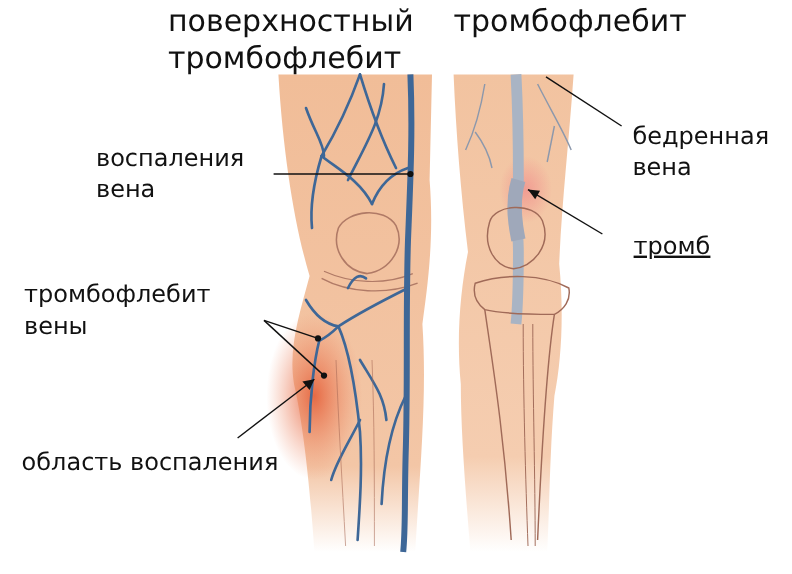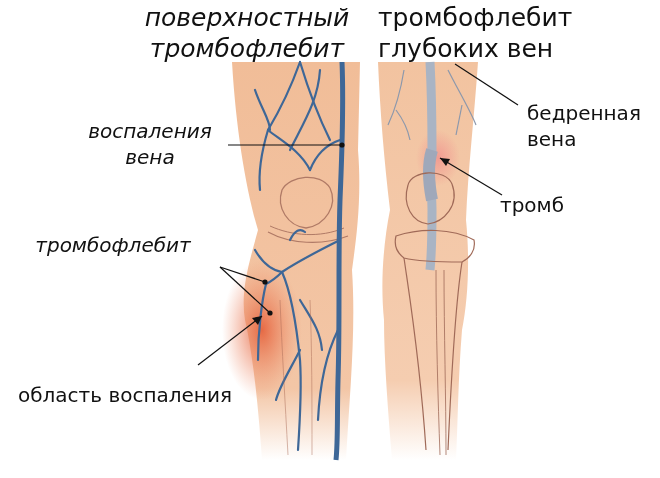--- a/index.html
+++ b/index.html
@@ -1,19 +1,19 @@
 <!DOCTYPE html>
 <html><head>
 <meta charset="utf-8">
 <style>
   html, body { margin: 0; padding: 0; background: #ffffff; }
   body { width: 660px; height: 478px; position: relative; overflow: hidden; font-family: "DejaVu Sans", sans-serif; }
   .label { position: absolute; color: #111; font-size: 20px; line-height: 26px; white-space: nowrap; }
   .title { position: absolute; color: #111; font-size: 25px; line-height: 31px; white-space: nowrap; }
-  .right { text-align: center; font-style: italic; }
+  .right { text-align: left; }
   svg.art { position: absolute; left: 0; top: 0; }
 </style>
 </head>
 <body>
 
 <svg class="art" width="660" height="478" viewBox="0 0 660 478">
   <defs>
     <linearGradient id="fadeL" x1="0" y1="0" x2="0" y2="1">
       <stop offset="0" stop-color="#f1bd98"></stop>
       <stop offset="0.82" stop-color="#f3c6a6"></stop>
@@ -108,32 +108,32 @@
     <polygon points="440,158 450,159 446,166"></polygon>
   </g>
 </svg>
 
 <div class="title right" style="left:140px; top:2px; width:214px;">
   <div>поверхностный</div>
   <div>тромбофлебит</div>
 </div>
 <div class="title" style="left:378px; top:2px;">
   <div>тромбофлебит</div>
-  <div>глубоких вен</div>
 </div>
 
 <div class="label right" style="left:80px; top:118px; width:140px;">
   <div>воспаления</div>
   <div>вена</div>
 </div>
 
 <div class="label right" style="left:20px; top:232px; width:186px;">
   <div>тромбофлебит</div>
+  <div>вены</div>
 </div>
 
-<div class="label" style="left:18px; top:382px;">область воспаления</div>
+<div class="label" style="left:18px; top:372px;">область воспаления</div>
 
 <div class="label" style="left:527px; top:100px;">
   <div>бедренная</div>
   <div>вена</div>
 </div>
 
-<div class="label" style="left:500px; top:192px;">тромб</div>
+<div class="label" style="left:528px; top:192px;text-decoration:underline;">тромб</div>
 
 </body></html>

